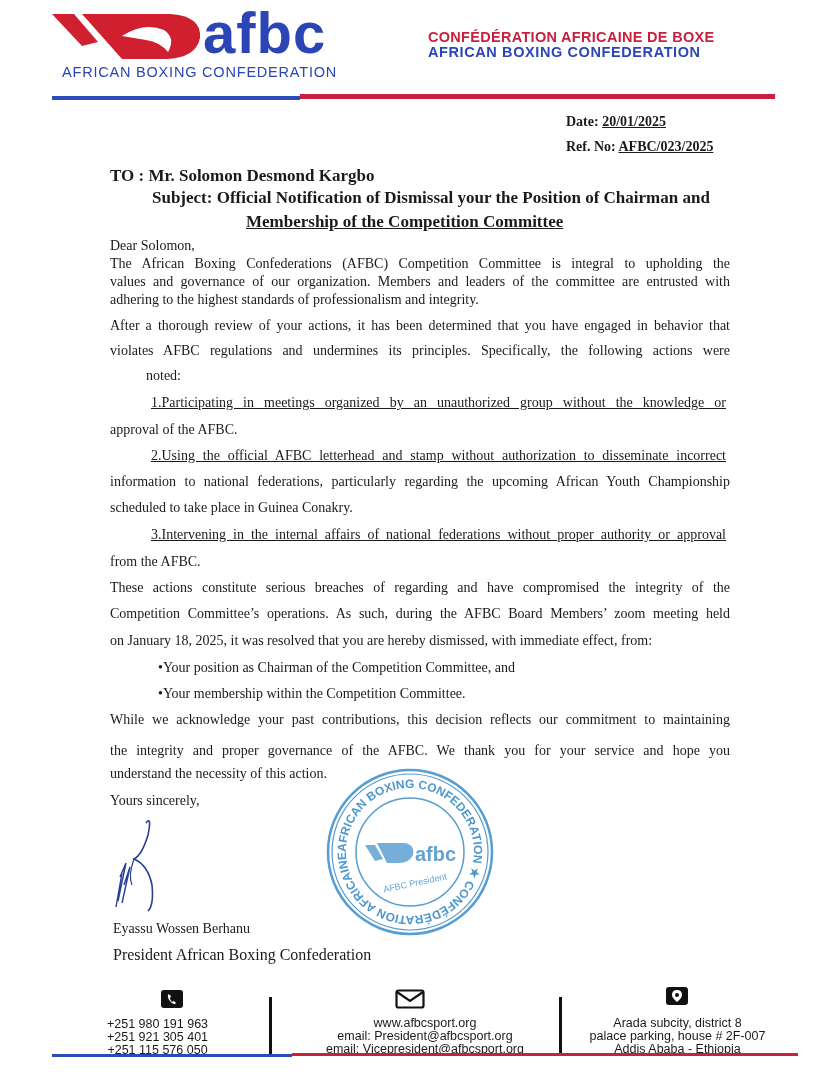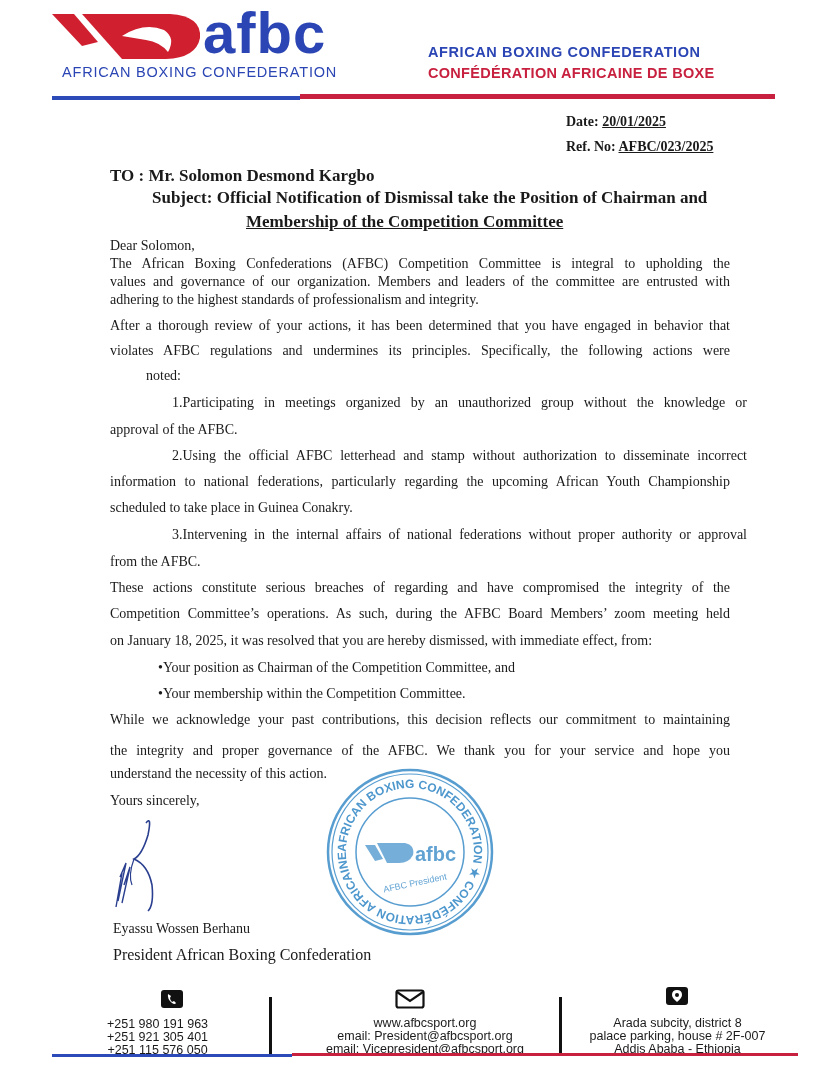--- a/index.html
+++ b/index.html
@@ -2,36 +2,36 @@
 <html><head>
 <meta charset="utf-8">
 <style>
   html, body { margin:0; padding:0; background:#ffffff; }
   body { width:836px; height:1080px; position:relative; overflow:hidden; font-family:"Liberation Serif", serif; color:#1a1a1a; }
   .abs { position:absolute; }
   
   .logo-mark { left:52px; top:12px; width:150px; height:48px; }
   .logo-word { left:203px; top:2px; font-family:"Liberation Sans", sans-serif; font-weight:bold; font-size:58px; color:#2b46b4; letter-spacing:1px; line-height:62px; }
   .logo-sub { left:62px; top:64px; font-family:"Liberation Sans", sans-serif; font-size:14.5px; color:#2b46b4; letter-spacing:0.8px; }
-  .hdr-fr { left:428px; top:29px; font-family:"Liberation Sans", sans-serif; font-weight:bold; font-size:14.5px; color:#c8213f; letter-spacing:0.3px;margin-top:36px; }
+  .hdr-fr { left:428px; top:29px; font-family:"Liberation Sans", sans-serif; font-weight:bold; font-size:14.5px; color:#c8213f; letter-spacing:0.3px; }
   .hdr-en { left:428px; top:44px; font-family:"Liberation Sans", sans-serif; font-weight:bold; font-size:14.5px; color:#2b46b4; letter-spacing:0.6px; }
   .rule { height:4px; }
   .rule-top-blue { left:52px; top:96px; width:248px; background:#2d4bb8; }
   .rule-top-red { left:300px; top:94px; width:475px; height:5px; background:#c8213f; }
   
   .meta { font-weight:bold; font-size:14px; }
   .meta u { text-decoration:underline; }
   .date { left:566px; top:114px; }
   .ref { left:566px; top:139px; }
   .to { left:110px; top:166px; font-weight:bold; font-size:17px; }
   .subj { left:152px; top:188px; font-weight:bold; font-size:17px; }
   .subj2 { left:246px; top:212px; font-weight:bold; font-size:17px; text-decoration:underline; }
   .line { position:absolute; left:110px; width:620px; font-size:14px; white-space:nowrap; }
   .just { text-align:justify; text-align-last:justify; }
-  .ind { left:172px; width:575px; }
+  .ind { left:151px; width:575px;text-decoration:underline; }
   
   .stamp { left:325px; top:767px; width:170px; height:170px; }
   .sig { left:108px; top:815px; width:60px; height:100px; }
   .signame { left:113px; top:921px; font-size:14px; }
   .sigtitle { left:113px; top:946px; font-size:16px; }
   
   .foot { font-family:"Liberation Sans", sans-serif; font-size:12.5px; color:#1a1a1a; text-align:center; line-height:13px; }
   .f1 { left:95px; top:1018px; width:125px; }
   .f2 { left:290px; top:1017px; width:270px; }
   .f3 { left:565px; top:1017px; width:225px; }
@@ -54,21 +54,21 @@
 <div class="abs logo-sub">AFRICAN BOXING CONFEDERATION</div>
 <div class="abs hdr-fr">CONFÉDÉRATION AFRICAINE DE BOXE</div>
 <div class="abs hdr-en">AFRICAN BOXING CONFEDERATION</div>
 <div class="abs rule rule-top-blue"></div>
 <div class="abs rule rule-top-red"></div>
 
 <div class="abs meta date"><span>Date:</span> <u>20/01/2025</u></div>
 <div class="abs meta ref"><span>Ref. No:</span> <u>AFBC/023/2025</u></div>
 
 <div class="abs to">TO : Mr. Solomon Desmond Kargbo</div>
-<div class="abs subj">Subject: Official Notification of Dismissal take the Position of Chairman and</div>
+<div class="abs subj">Subject: Official Notification of Dismissal your the Position of Chairman and</div>
 <div class="abs subj2">Membership of the Competition Committee</div>
 
 <div class="line" style="top:238px;">Dear Solomon,</div>
 
 <div class="line just" style="top:256px;">The African Boxing Confederations (AFBC) Competition Committee is integral to upholding the</div>
 <div class="line just" style="top:274px;">values and governance of our organization. Members and leaders of the committee are entrusted with</div>
 <div class="line" style="top:292px;">adhering to the highest standards of professionalism and integrity.</div>
 
 <div class="line just" style="top:318px;">After a thorough review of your actions, it has been determined that you have engaged in behavior that</div>
 <div class="line just" style="top:343px;">violates AFBC regulations and undermines its principles. Specifically, the following actions were</div>

